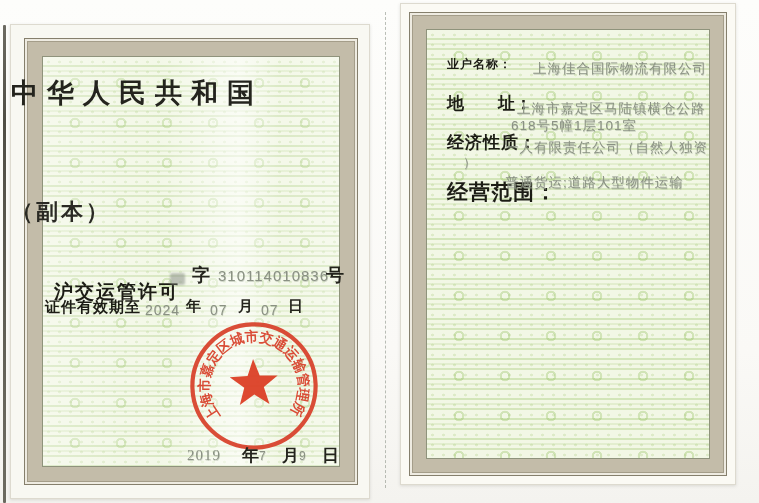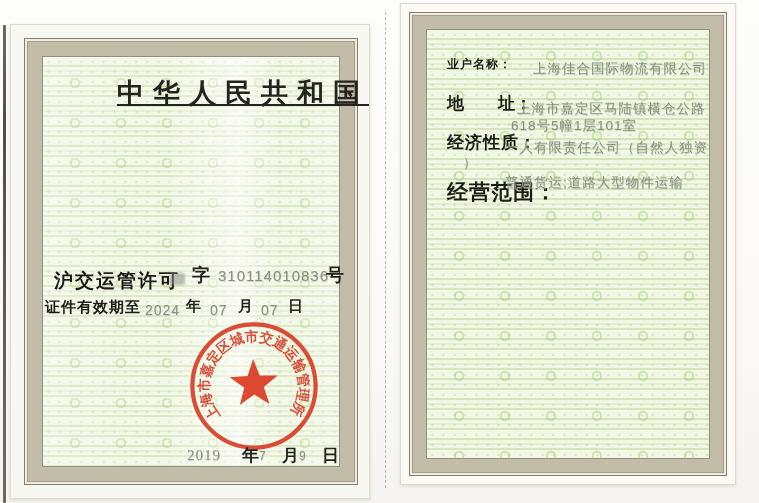--- a/index.html
+++ b/index.html
@@ -43,21 +43,21 @@
     background-position:0 0, 9px 6px, 0 0;
   }
   .page-left .green{left:31px;top:31px;right:29px;bottom:31px;}
   .page-right .green{left:25px;top:25px;right:25px;bottom:25px;}
   .green.faded::after{
     content:'';position:absolute;inset:0;pointer-events:none;
     background:linear-gradient(90deg,rgba(255,255,255,.30) 0%,rgba(255,255,255,.10) 40%,rgba(255,255,255,.62) 66%,rgba(255,255,255,.15) 80%,rgba(255,255,255,.30) 100%);
   }
 
   .abs{position:absolute;white-space:nowrap;}
-  .center{left:0;right:0;text-align:right;text-decoration:underline;}
+  .center{left:0;right:0;text-align:left;}
 
   .serif{font-family:"Liberation Serif","DejaVu Serif",serif;}
   .country{top:50px;font-size:27px;font-weight:700;letter-spacing:9px;color:#24241e;}
   .big-title{top:98px;font-size:38px;font-weight:900;letter-spacing:3px;color:#101010;font-family:"DejaVu Sans","Liberation Sans",sans-serif;}
   .copy{top:172px;font-size:22px;font-weight:600;letter-spacing:3px;color:#2a2a24;}
 
   .lbl{color:#1c1c15;font-weight:700;}
   .tpl{color:#23231c;font-weight:600;font-family:"Liberation Serif",serif;}
   .val{color:#8a9183;letter-spacing:1px;text-shadow:.5px .5px 0 rgba(160,170,150,.45);}
   .smudge{background:#8c9288;border-radius:2px;filter:blur(1.2px);opacity:.55;}
@@ -71,23 +71,24 @@
 <body>
 
 <div class="spine-edge"></div>
 <div class="divider-stitch"></div>
 
 <div class="page page-left">
   <div class="frame"></div>
   <div class="green faded"></div>
 
   <div class="abs center serif country">中华人民共和国</div>
+  <div class="abs center serif copy">（副本）</div>
 
   <div>
-    <span class="abs lbl" style="left:43px;top:243px;font-size:19px;letter-spacing:2px;">沪交运管许可</span>
+    <span class="abs lbl" style="left:43px;top:254px;font-size:19px;letter-spacing:2px;">沪交运管许可</span>
     <span class="abs smudge" style="left:159px;top:248px;width:15px;height:12px;"></span>
     <span class="abs tpl" style="left:181px;top:238px;font-size:18px;">字</span>
     <span class="abs val" style="left:207px;top:242px;font-size:15px;">310114010836</span>
     <span class="abs tpl" style="left:315px;top:238px;font-size:18px;">号</span>
   </div>
 
   <div>
     <span class="abs lbl" style="left:34px;top:273px;font-size:15px;letter-spacing:1px;">证件有效期至</span>
     <span class="abs val" style="left:134px;top:277px;font-size:14px;">2024</span>
     <span class="abs tpl" style="left:175px;top:272px;font-size:15px;">年</span>

